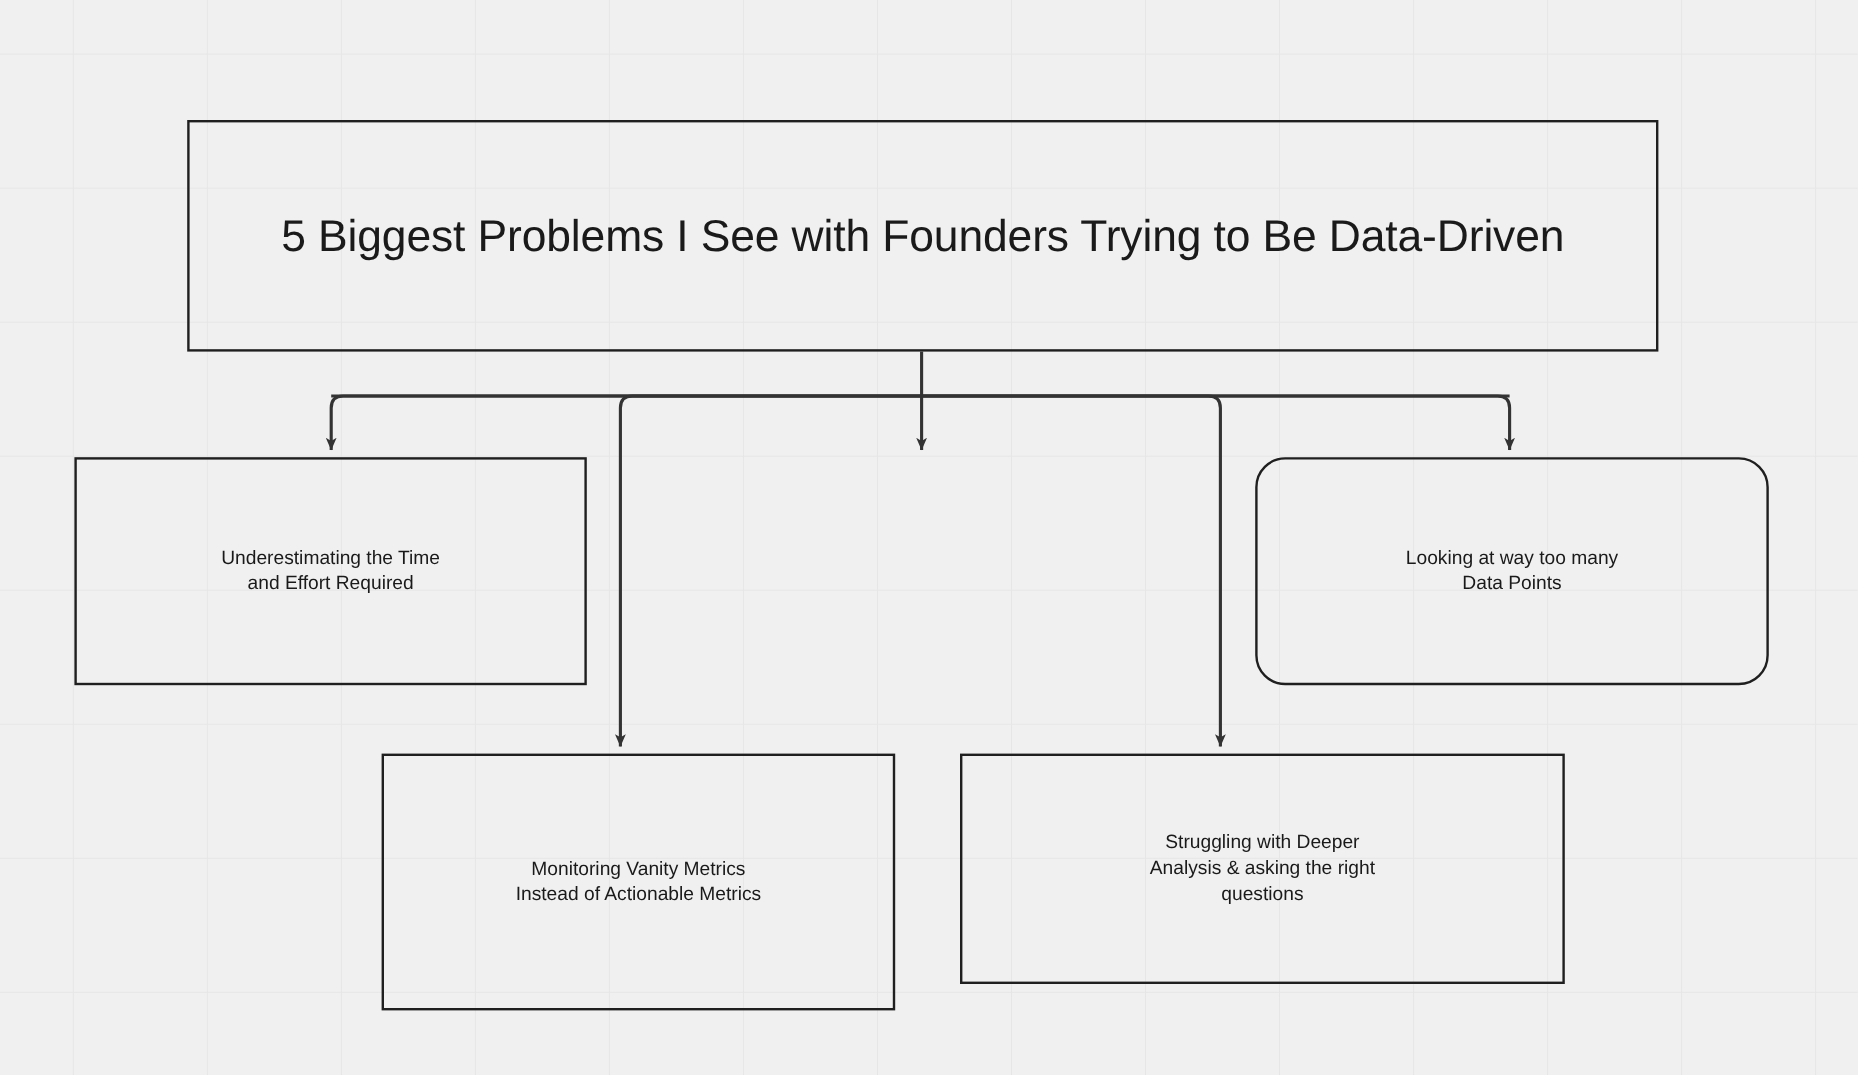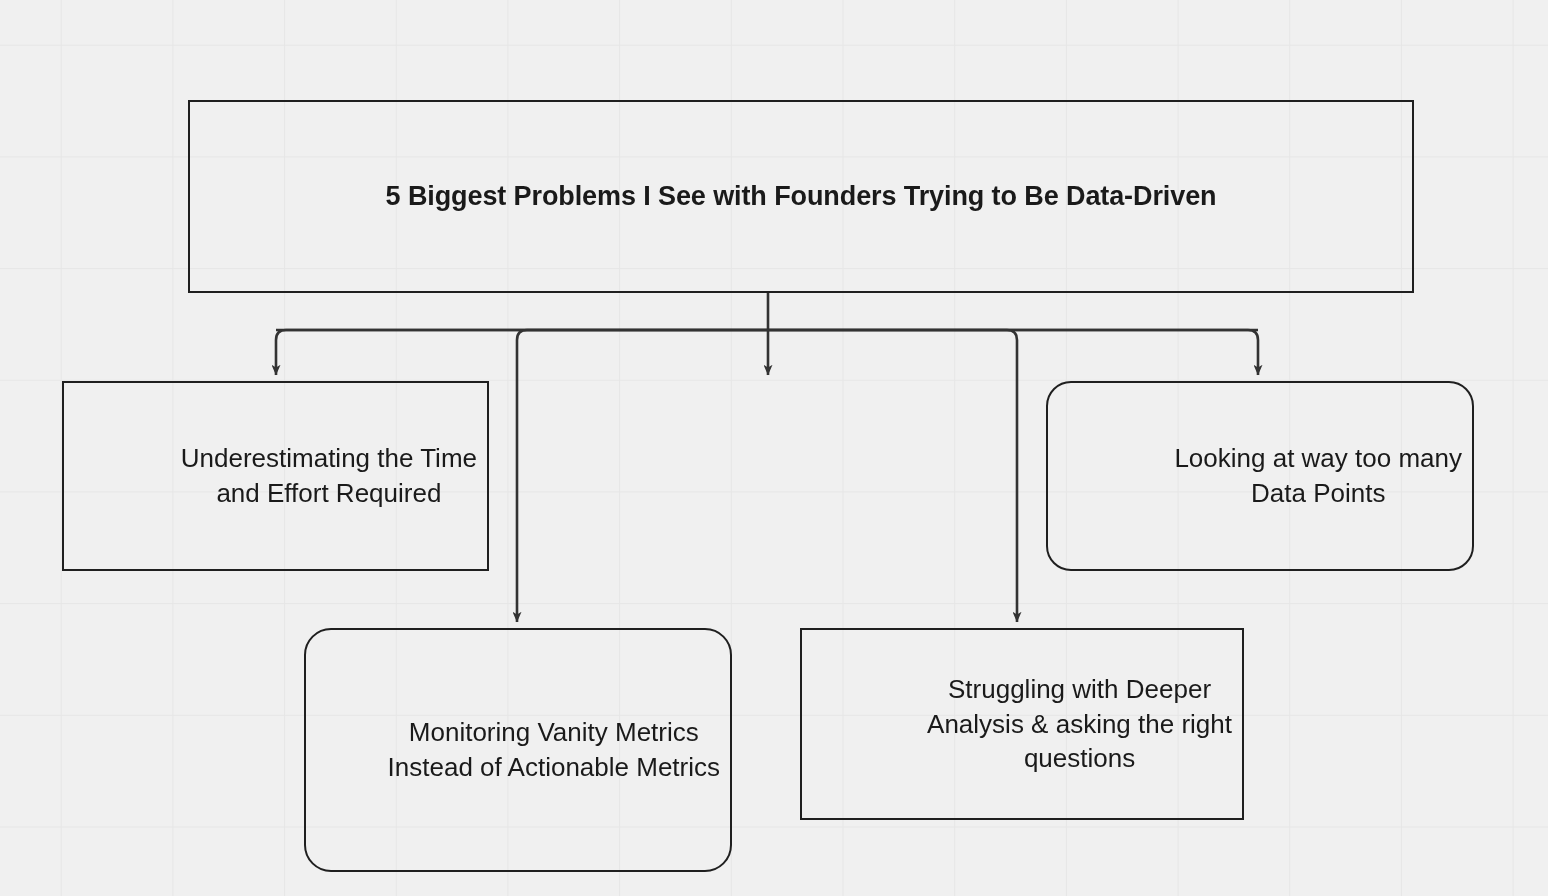--- a/index.html
+++ b/index.html
@@ -43,36 +43,34 @@
     justify-content: center;
     text-align: center;
     color: #1a1a1a;
   }
   .node-label {
     white-space: pre-line;
     line-height: 1.33;
     padding: 0 10px;
   }
   .root {
-    font-size: 27px;
-    font-weight: bold;
+    font-size: 37px;
+    font-weight: normal;
     letter-spacing: -0.1px;
-    margin-left: 32px;
   }
   .leaf {
-    font-size: 26px;
+    font-size: 16px;
     font-weight: normal;
-    justify-content: flex-end;
   }
   #n-root { left: 156px;  top: 100px; width: 1226px; height: 193px; }
   #n-a    { left: 62px;   top: 381px; width: 427px;  height: 190px; }
   #n-b    { left: 551px;  top: 381px; width: 433px;  height: 190px; }
   #n-c    { left: 1046px; top: 381px; width: 428px;  height: 190px; border-radius: 25px; }
-  #n-d    { left: 304px;  top: 628px; width: 428px;  height: 244px; border-radius: 27px; }
-  #n-e    { left: 800px;  top: 628px; width: 444px;  height: 192px; }
+  #n-d    { left: 318px;  top: 628px; width: 428px;  height: 214px; }
+  #n-e    { left: 800px;  top: 628px; width: 504px;  height: 192px; }
 </style>
 </head>
 <body>
 
 <div id="canvas">
 
   <svg id="edges" viewBox="0 0 1548 896" xmlns="http://www.w3.org/2000/svg">
     <defs>
       <marker id="arrow" markerWidth="11" markerHeight="9" refX="10.2" refY="4.5" orient="auto" markerUnits="userSpaceOnUse">
         <path d="M0,0 L10.5,4.5 L0,9 L2.6,4.5 Z" fill="#333333"></path>

